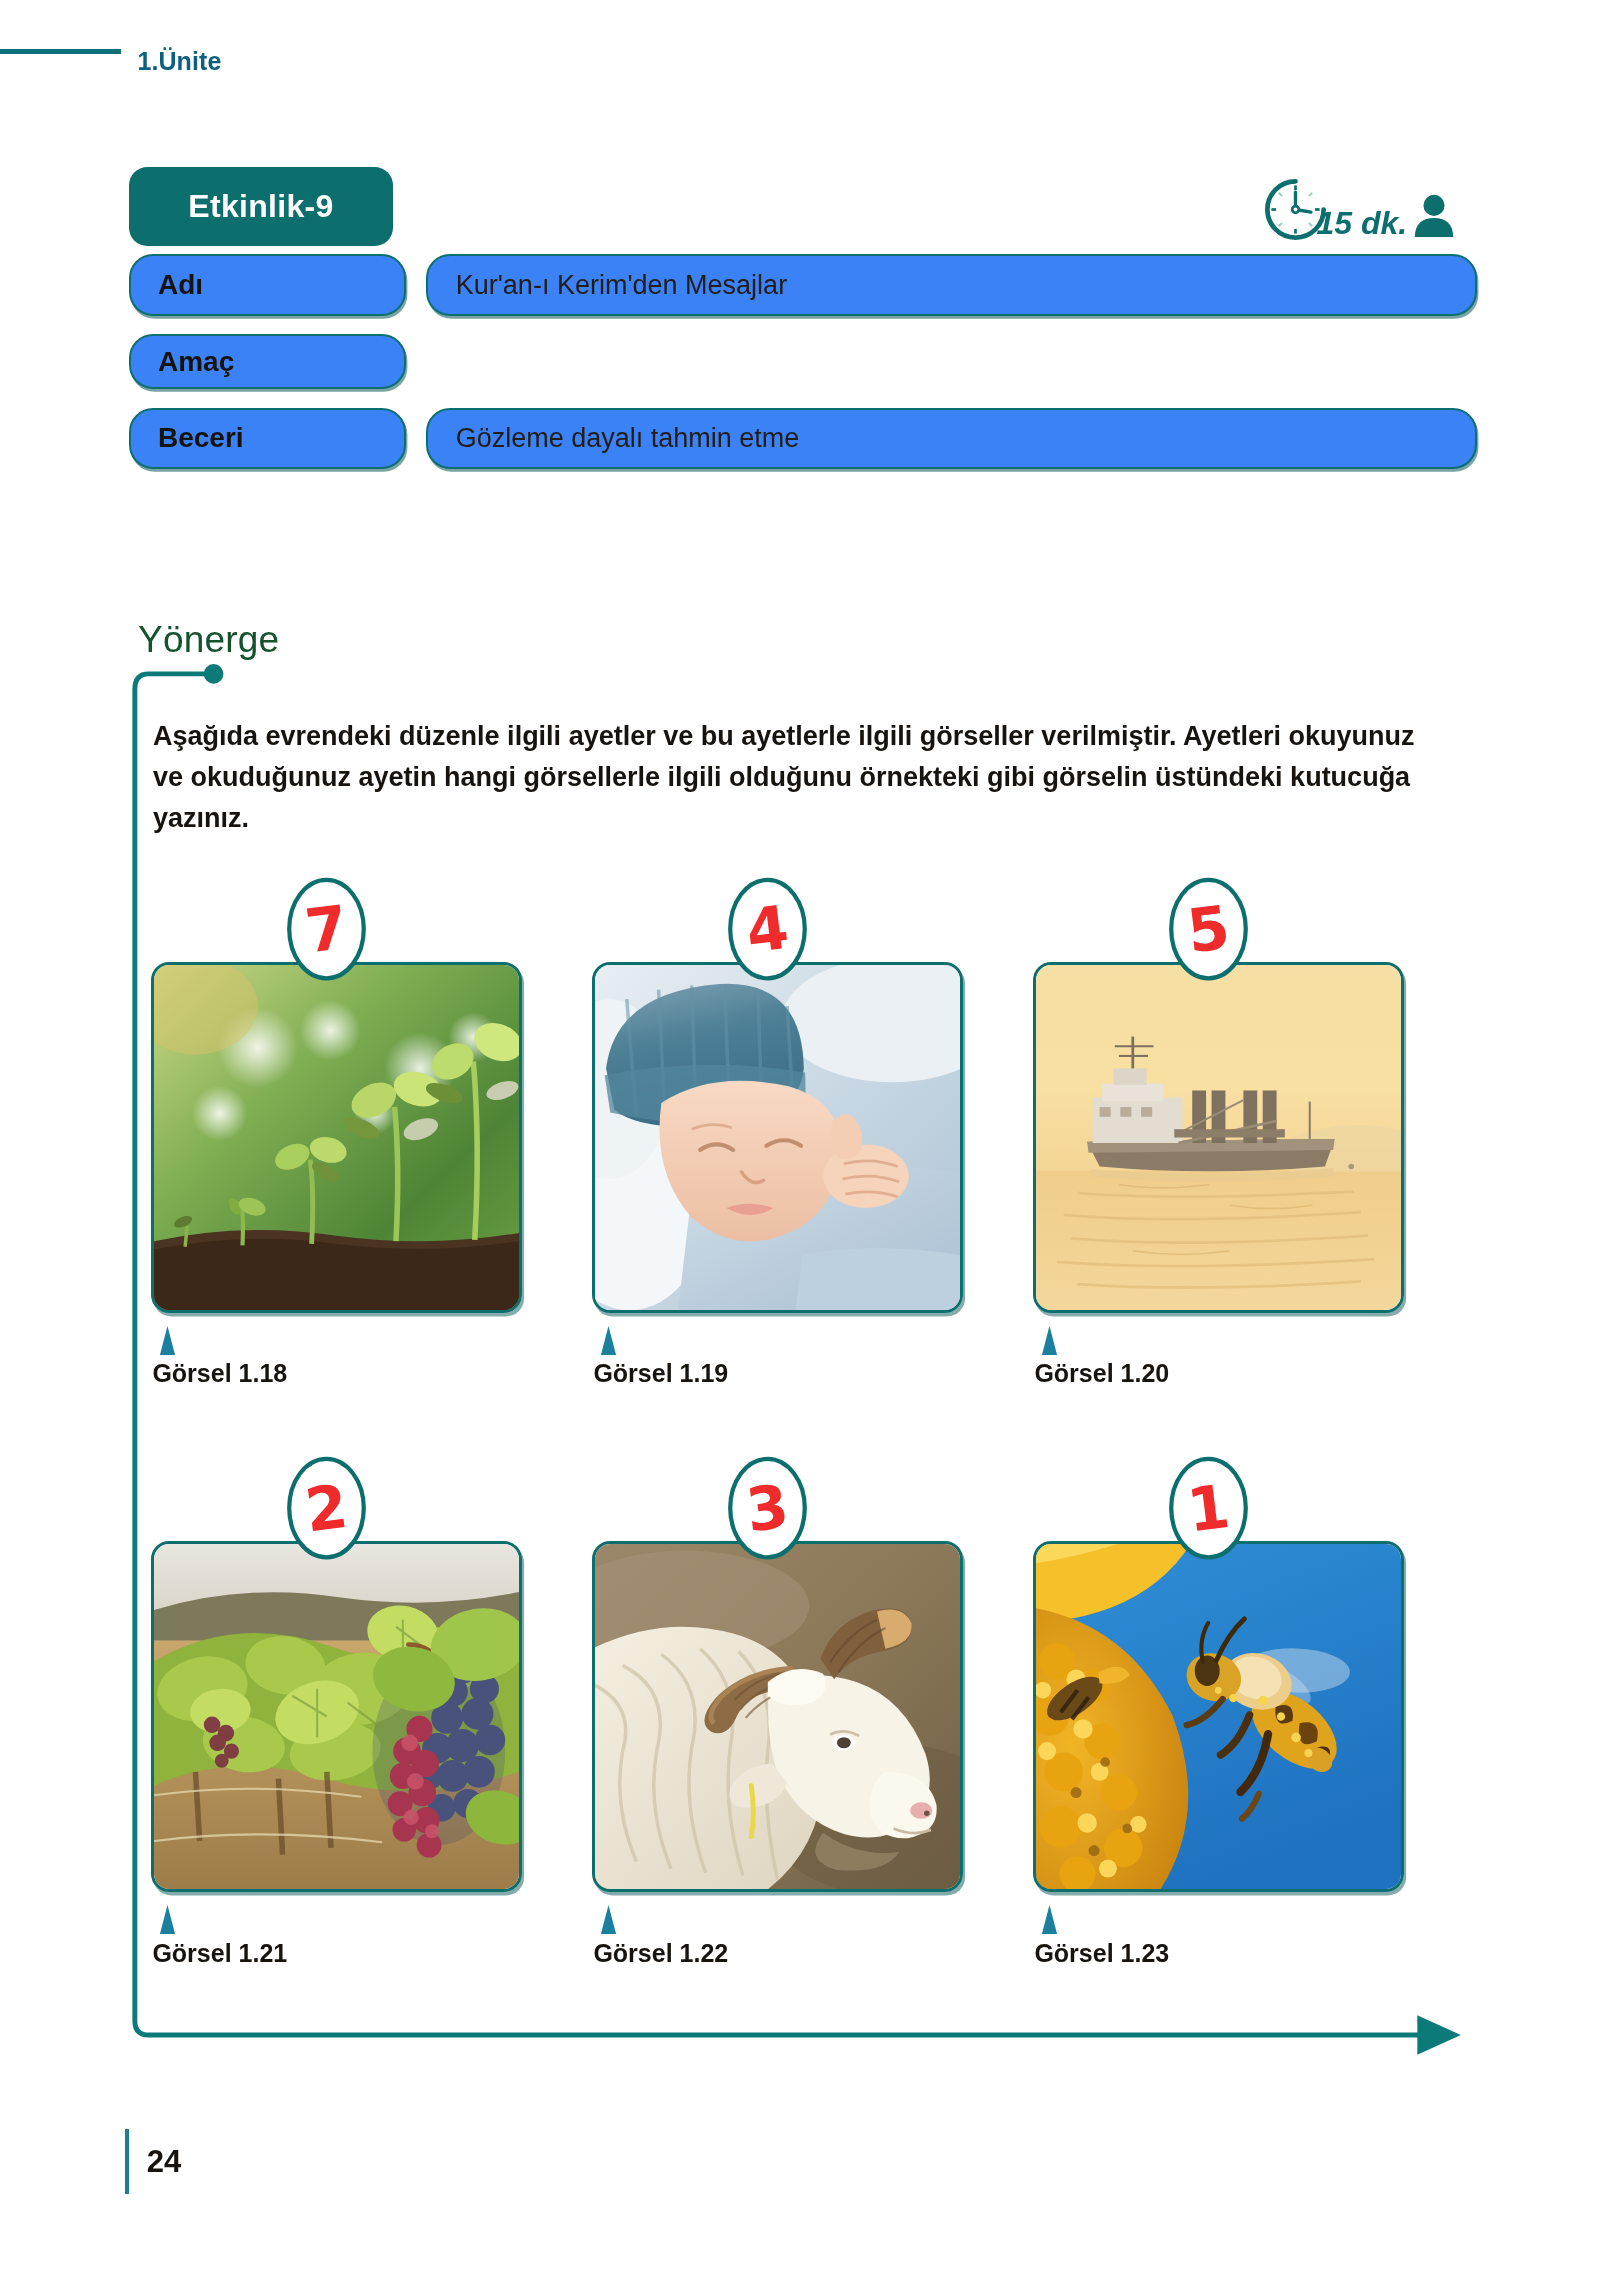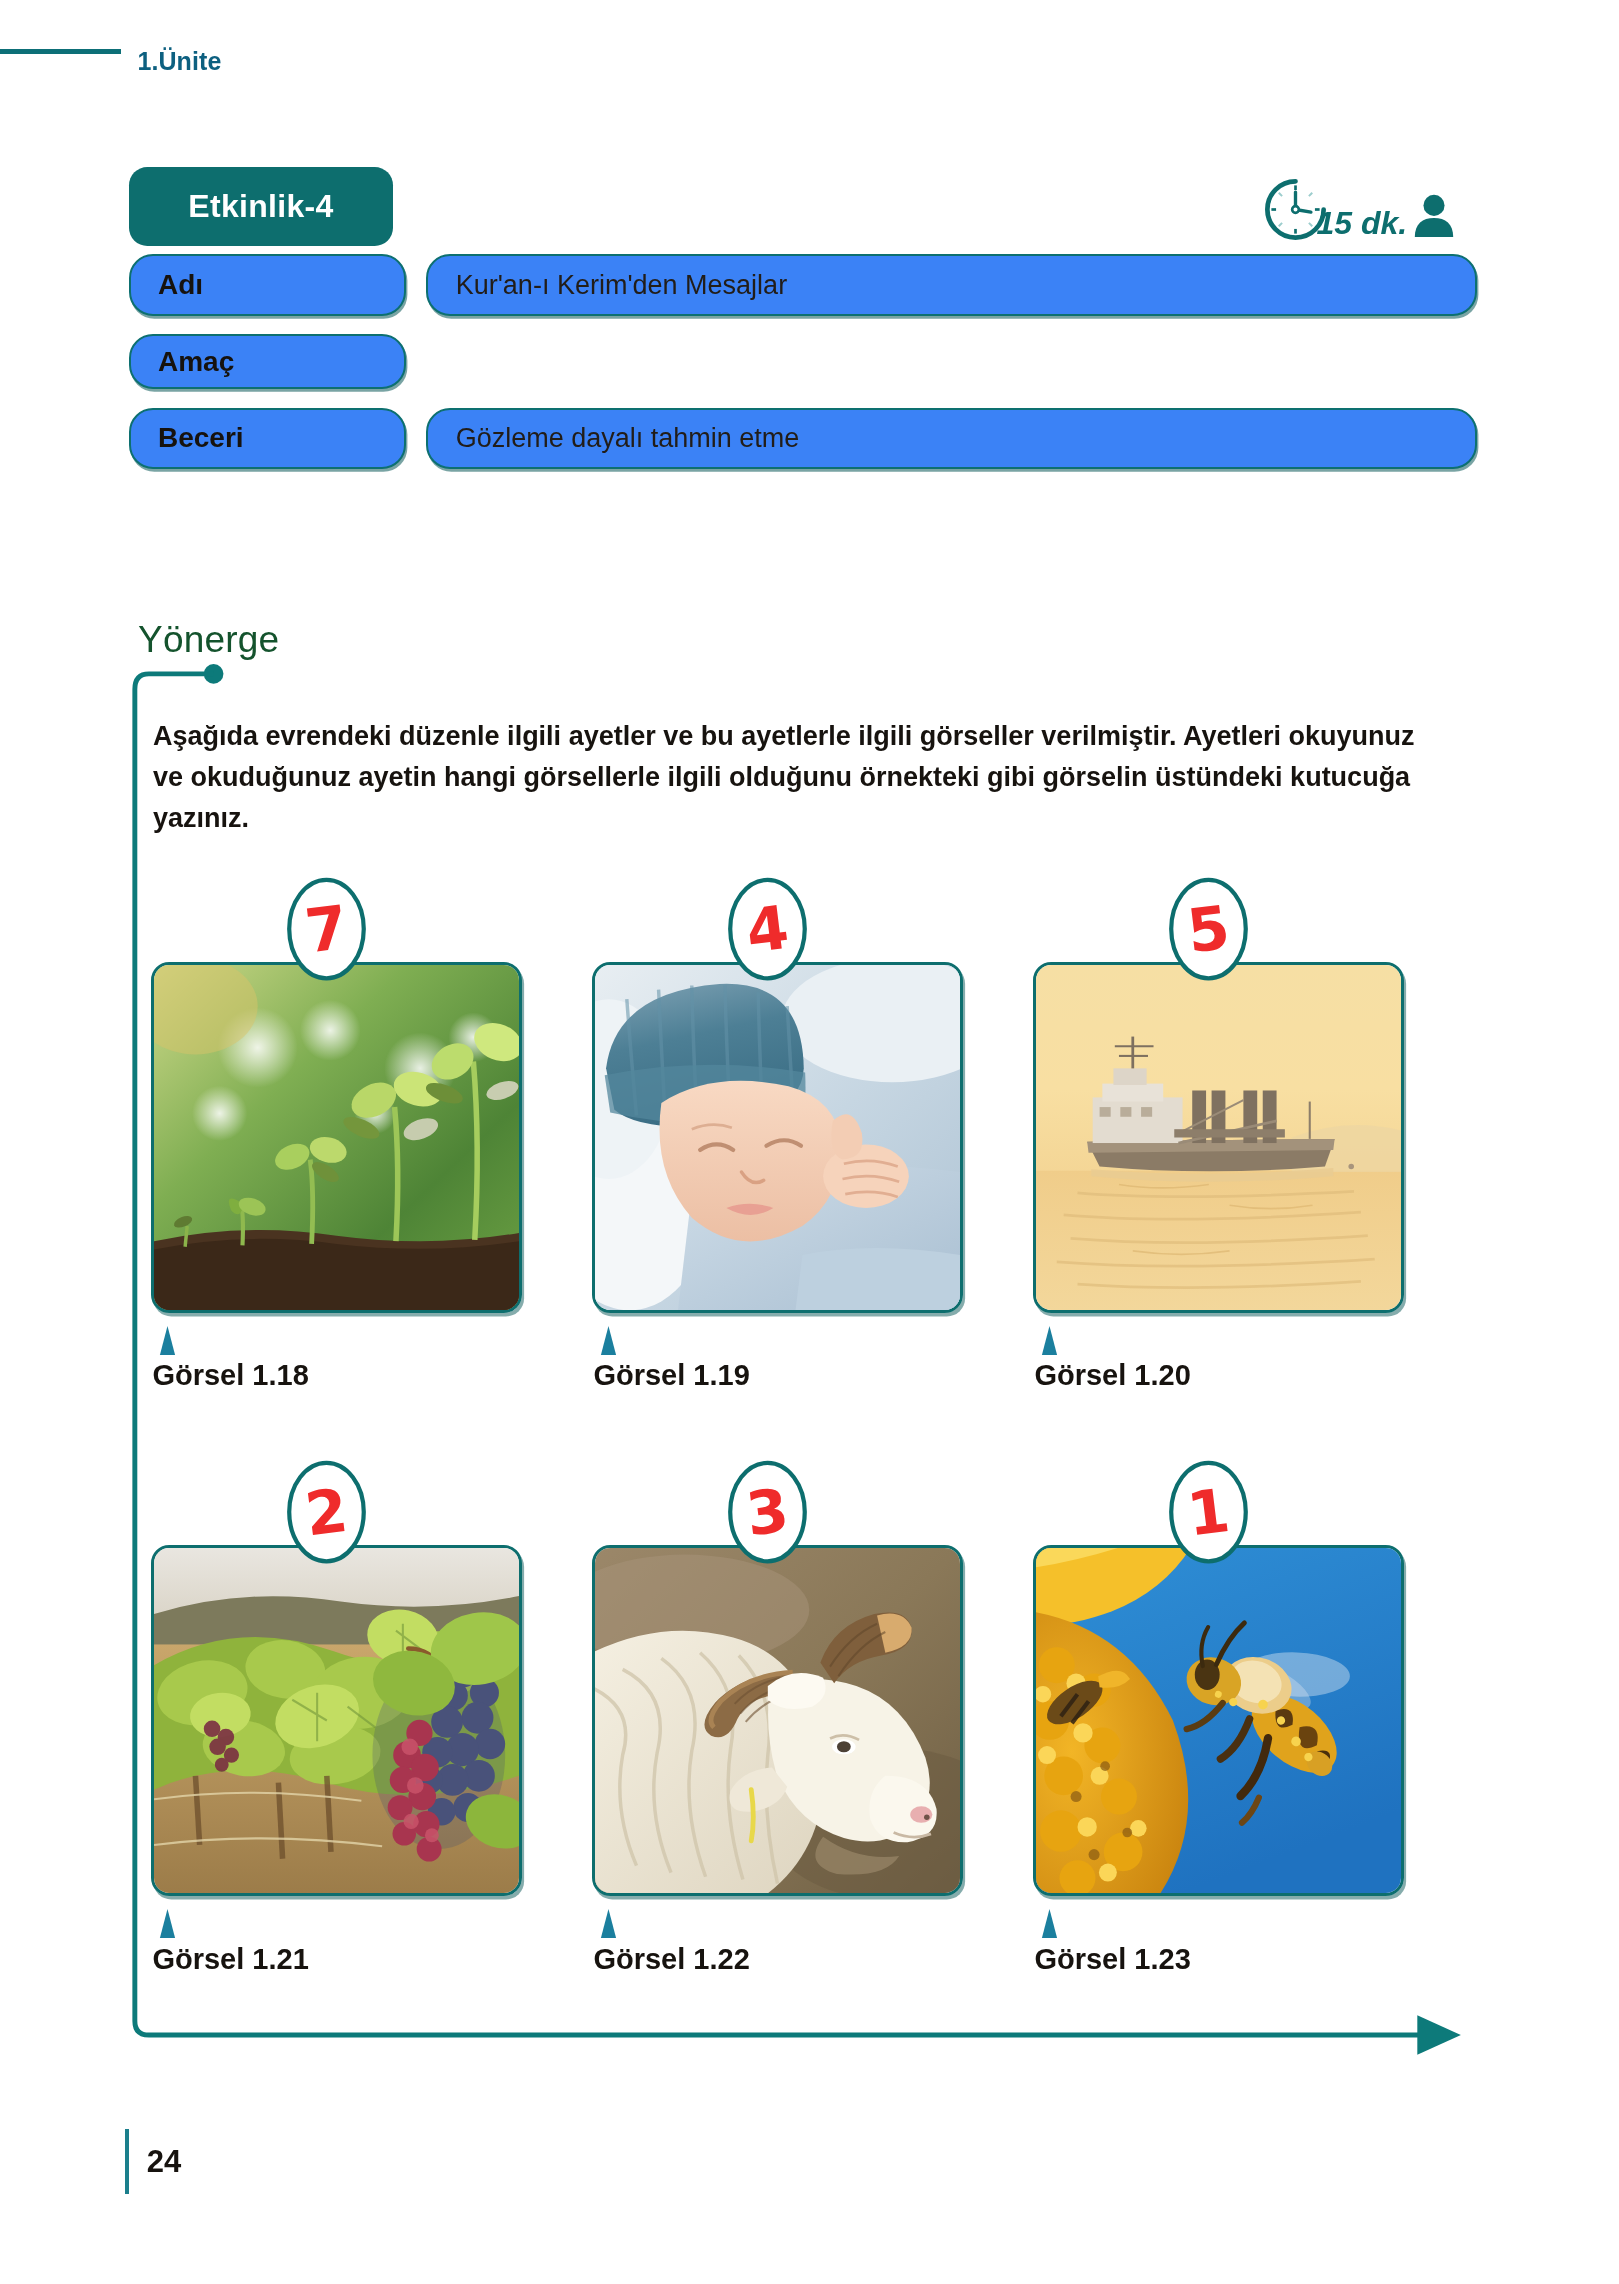--- a/index.html
+++ b/index.html
@@ -206,21 +206,21 @@
   .photo svg { display: block; width: 100%; height: 100%; }
 
   .caption {
     margin-top: 12.7px;
     display: flex;
     flex-direction: column;
     gap: 4.2px;
   }
   .caption-marker { width: 21px; height: 29.5px; display: block; margin-left: 5.6px; }
   .caption-text {
-    font-size: 29px;
+    font-size: 25px;
     font-weight: 700;
     color: #17130f;
     margin-left: 1.4px;
   }
 
   
   .footer {
     position: absolute;
     left: 125px;
     bottom: 90px;
@@ -239,21 +239,21 @@
 <body>
 
 <div class="page">
 
   <div class="unit-header">
     <div class="unit-rule"></div>
     <div class="unit-label">1.Ünite</div>
   </div>
 
   <div class="activity-badge">
-    <span class="activity-badge-label">Etkinlik-4</span>
+    <span class="activity-badge-label">Etkinlik-9</span>
   </div>
 
   <div class="timing">
     <span class="clock-icon">
       <svg viewBox="0 0 100 100">
         <path d="M92 50 A42 42 0 1 1 50 8" fill="none" stroke="#0d6e6e" stroke-width="7" stroke-linecap="round"></path>
         <line x1="50" y1="14" x2="50" y2="21" stroke="#0d6e6e" stroke-width="4"></line>
         <line x1="50" y1="79" x2="50" y2="86" stroke="#0d6e6e" stroke-width="4"></line>
         <line x1="14" y1="50" x2="21" y2="50" stroke="#0d6e6e" stroke-width="4"></line>
         <line x1="79" y1="50" x2="86" y2="50" stroke="#0d6e6e" stroke-width="4"></line>

